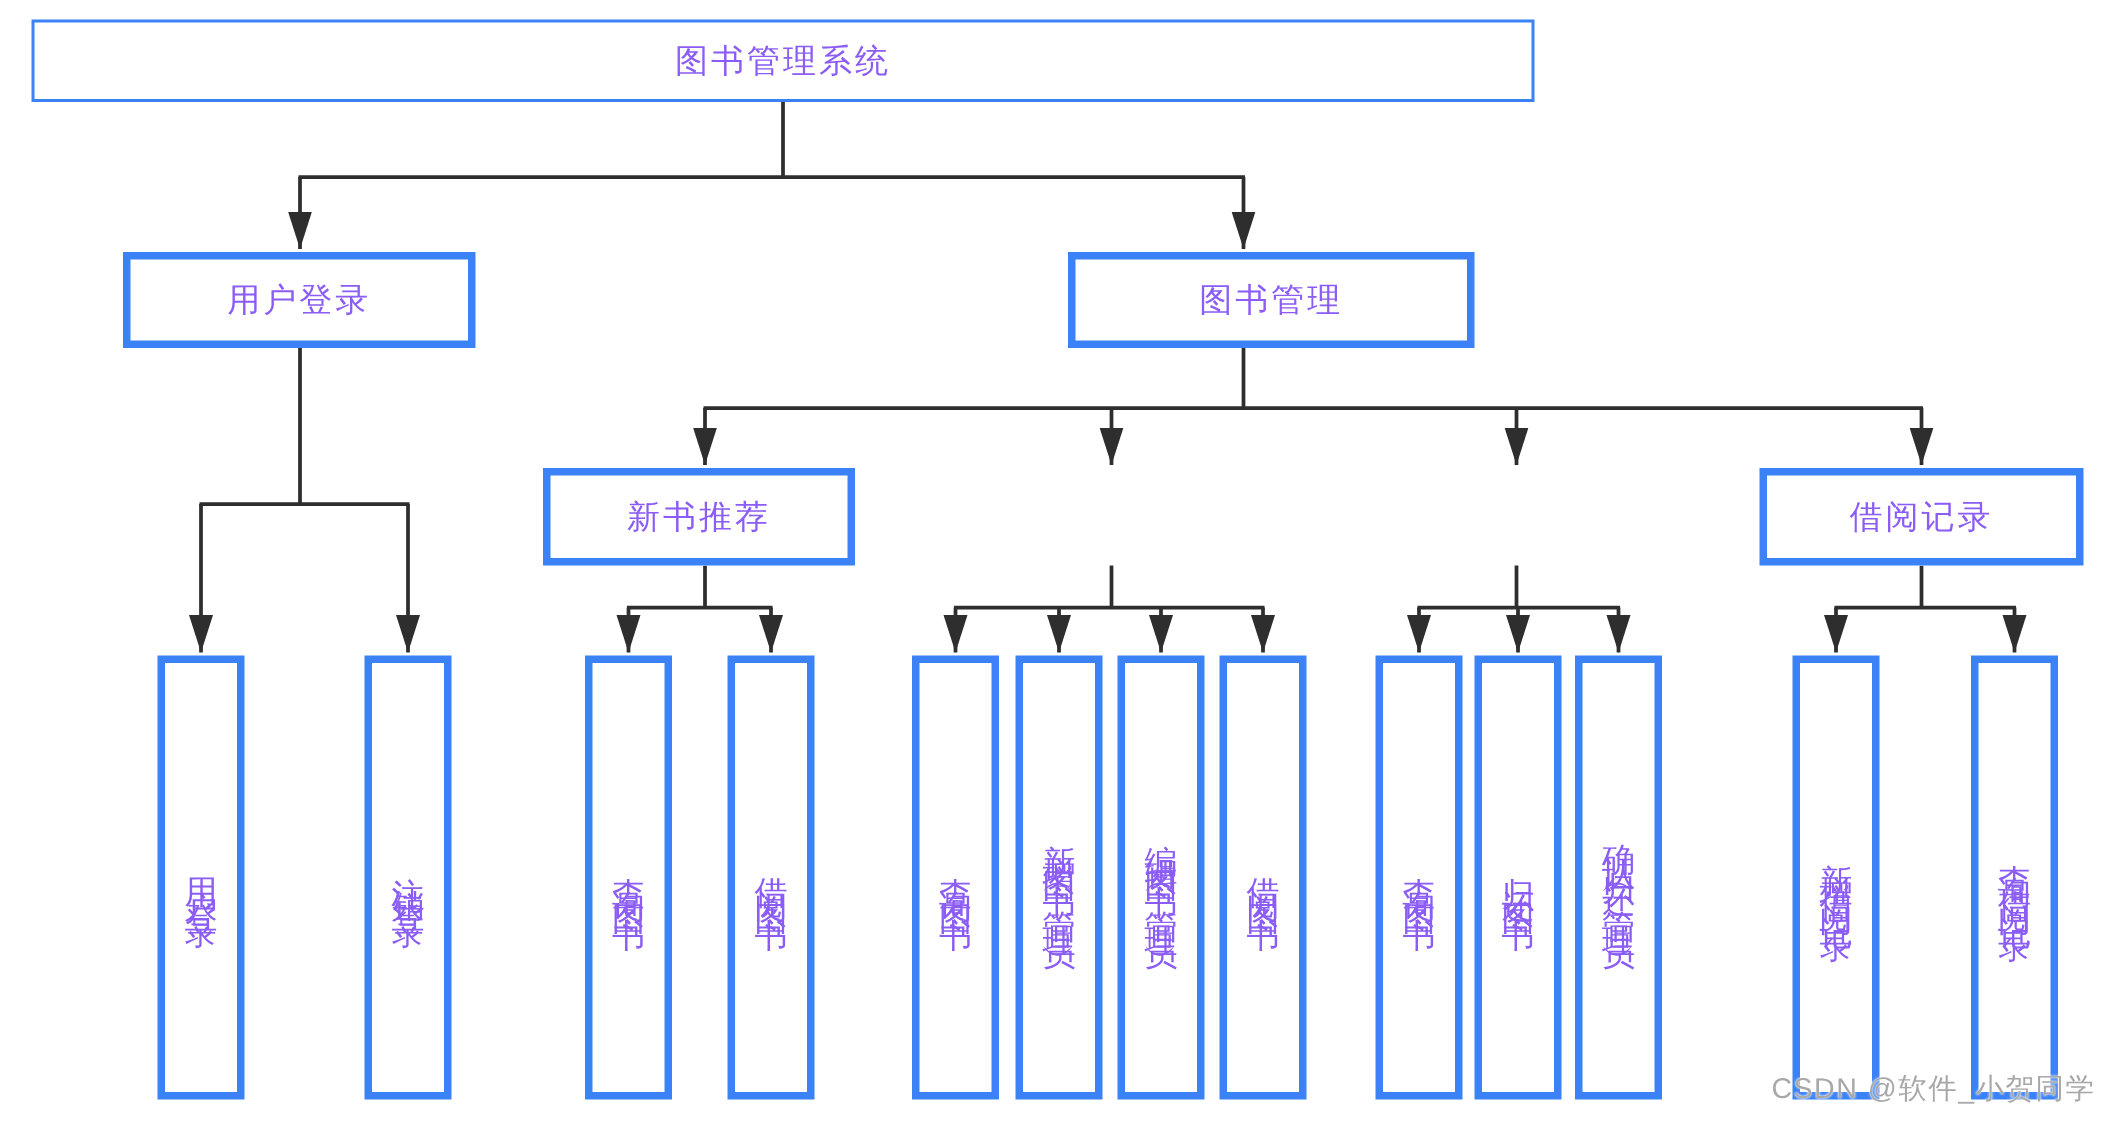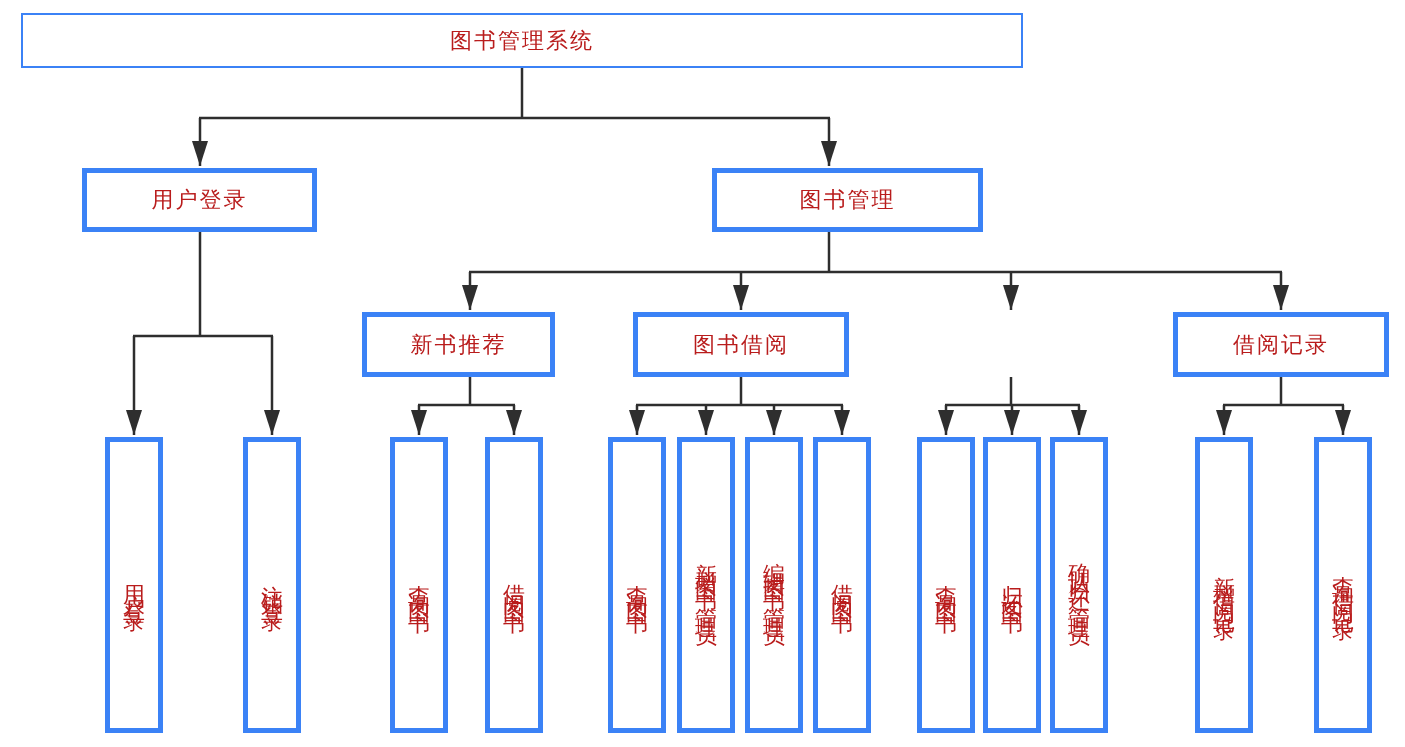--- a/index.html
+++ b/index.html
@@ -18,21 +18,21 @@
     z-index: 1;
   }
   .node {
     position: absolute;
     background: #ffffff;
     border: 5px solid #3b82f6;
     box-sizing: border-box;
     display: flex;
     align-items: center;
     justify-content: center;
-    color: #b91c1c;
+    color: #8b5cf6;
     z-index: 2;
   }
   .node.root { border-width: 2px; }
   .ht {
     font-size: 22px;
     letter-spacing: 2px;
     white-space: nowrap;
   }
   .vt {
     writing-mode: vertical-rl;
@@ -113,25 +113,22 @@
     <span class="ht">图书管理系统</span>
   </div>
 
   <div class="node" style="left:82px; top:168px; width:235px; height:64px;">
     <span class="ht">用户登录</span>
   </div>
   <div class="node" style="left:712px; top:168px; width:271px; height:64px;">
     <span class="ht">图书管理</span>
   </div>
 
-  <div class="node" style="left:362px; top:312px; width:193px; height:65px;">
+  <div class="node" style="left:362px; top:312px; width:208px; height:65px;">
     <span class="ht">新书推荐</span>
-  </div>
-  <div class="node" style="left:633px; top:312px; width:216px; height:65px;">
-    <span class="ht">图书借阅</span>
   </div>
   <div class="node" style="left:1173px; top:312px; width:216px; height:65px;">
     <span class="ht">借阅记录</span>
   </div>
 
   <div class="node" style="left:105px; top:437px; width:58px; height:296px;">
     <span class="vt">用户登录</span>
   </div>
   <div class="node" style="left:243px; top:437px; width:58px; height:296px;">
     <span class="vt">注销登录</span>
@@ -167,14 +164,15 @@
     <span class="vt">确认归还（管理员）</span>
   </div>
 
   <div class="node" style="left:1195px; top:437px; width:58px; height:296px;">
     <span class="vt">新增借阅记录</span>
   </div>
   <div class="node" style="left:1314px; top:437px; width:58px; height:296px;">
     <span class="vt">查询借阅记录</span>
   </div>
 
+  <div class="watermark">CSDN @软件_小贺同学</div>
 
 </div>
 
 </body></html>

